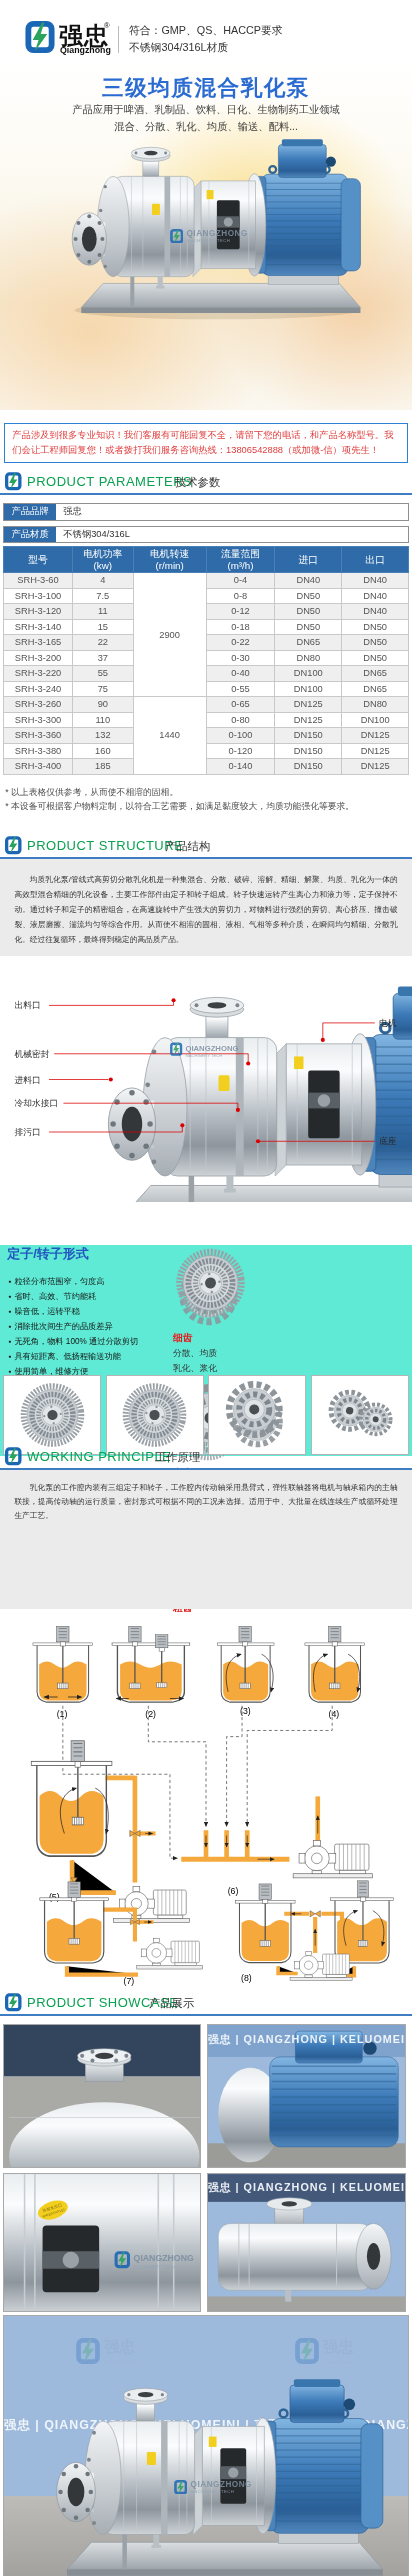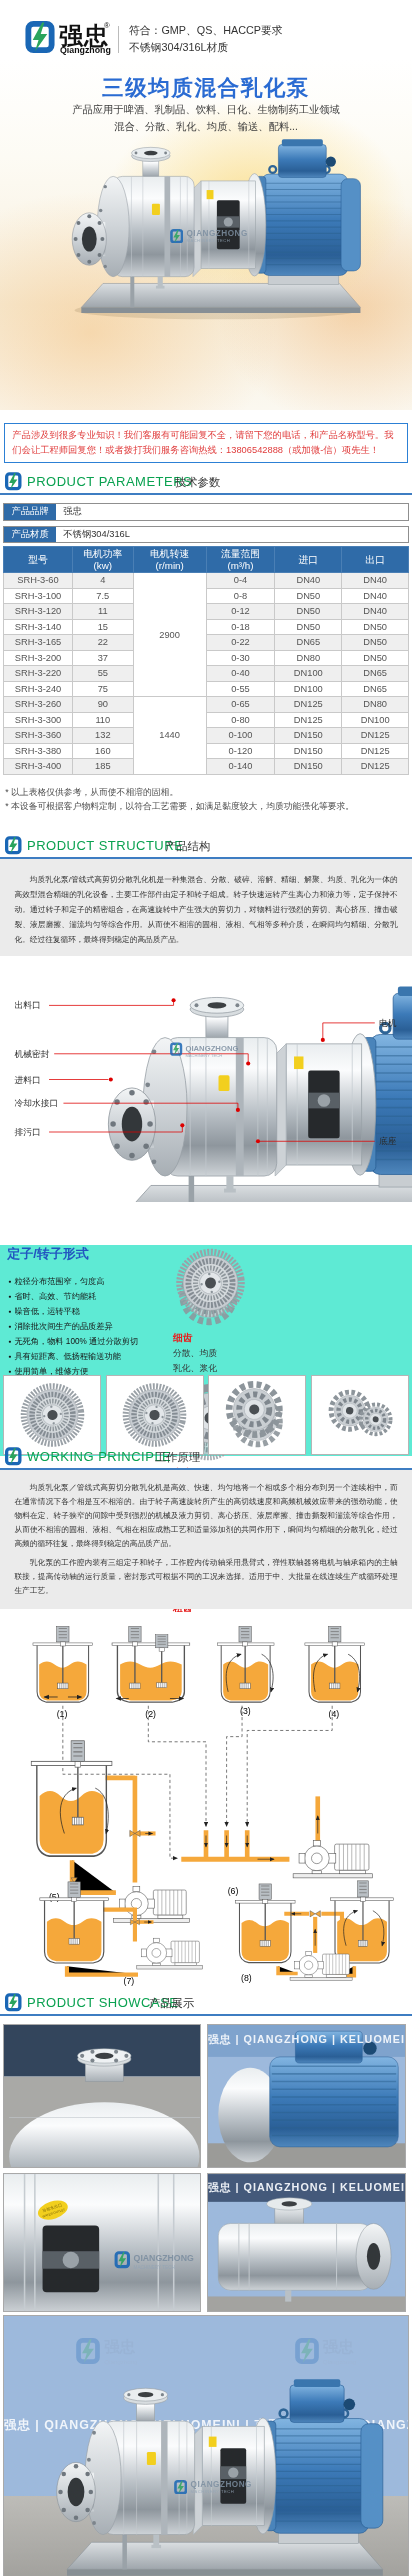--- a/index.html
+++ b/index.html
@@ -556,21 +556,20 @@
   <div class="abs sec-head" style="top:1446px">
     <svg class="sec-logo" viewBox="0 0 40 44">
         <use href="#logoMark"></use>
       </svg>
     <span class="sec-en">WORKING PRINCIPLE</span>
     <span class="sec-cn" style="left:155px">工作原理</span>
     <div class="sec-rule"></div>
   </div>
 
   <div class="abs graybox graybox2">
-    <p>均质乳化泵／管线式高剪切分散乳化机是高效、快速、均匀地将一个相或多个相分布到另一个连续相中，而在通常情况下各个相是互不相溶的。由于转子高速旋转所产生的高切线速度和高频机械效应带来的强劲动能，使物料在定、转子狭窄的间隙中受到强烈的机械及液力剪切、离心挤压、液层摩擦、撞击撕裂和湍流等综合作用，从而使不相溶的固相、液相、气相在相应成熟工艺和适量添加剂的共同作用下，瞬间均匀精细的分散乳化，经过高频的循环往复，最终得到稳定的高品质产品。</p>
     <p>乳化泵的工作腔内装有三组定子和转子，工作腔内传动轴采用悬臂式，弹性联轴器将电机与轴承箱内的主轴联接，提高传动轴的运行质量，密封形式可根据不同的工况来选择。适用于中、大批量在线连续生产或循环处理生产工艺。</p>
   </div>
 
   <svg class="abs principle-diagram" viewBox="0 0 800 732" style="font-size:8.8px;font-size:17px">
 
     <g>
       <use href="#vessel" transform="translate(62,60)" width="120" height="120"></use>
       <use href="#mixerS" transform="translate(110,28)" width="24" height="130"></use>
       <path d="M112,165 H86" stroke="#222" stroke-width="1.5" fill="none" marker-end="url(#mArr)"></path>
       <path d="M132,165 H158" stroke="#222" stroke-width="1.5" fill="none" marker-end="url(#mArr)"></path>

